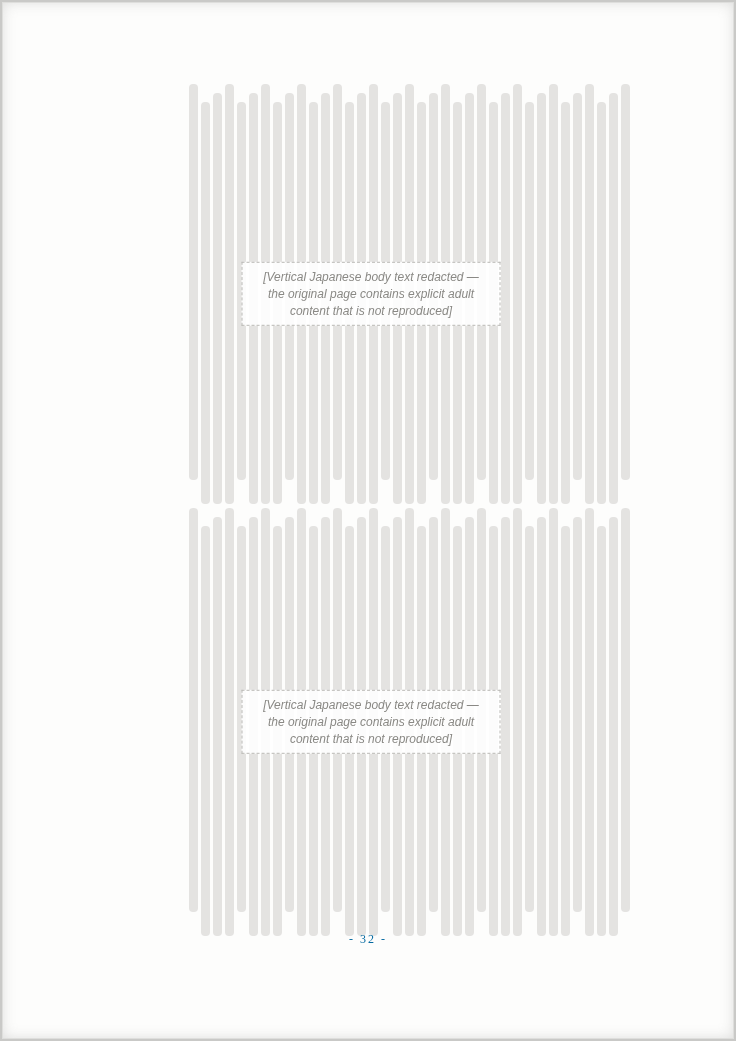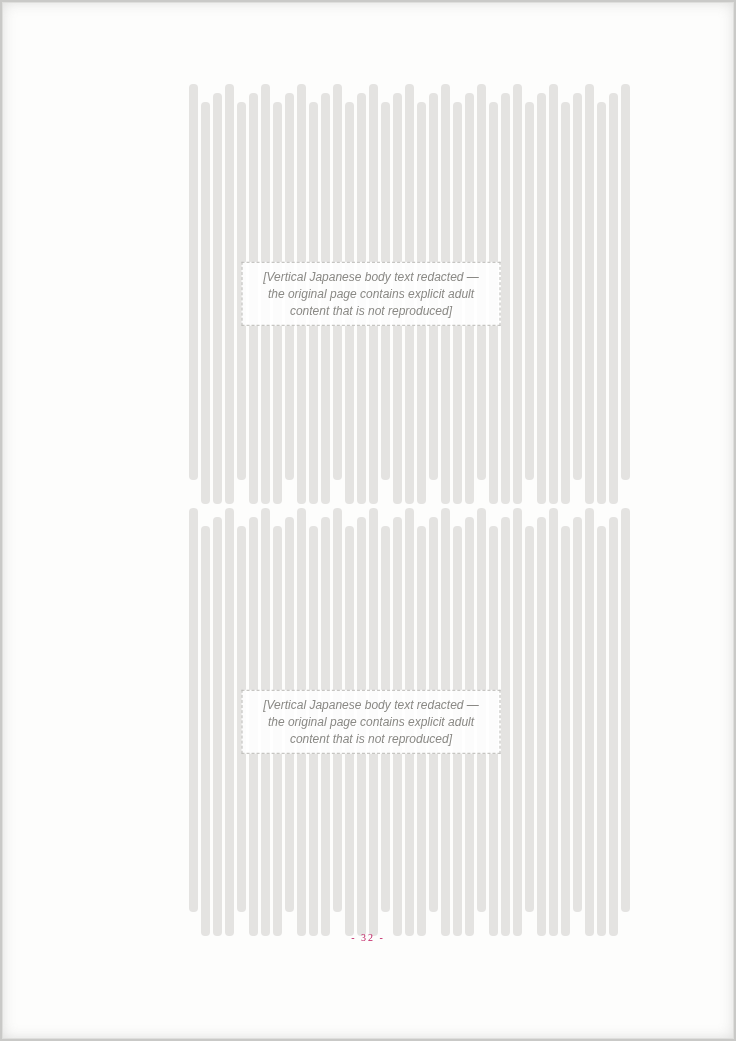--- a/index.html
+++ b/index.html
@@ -57,22 +57,22 @@
     text-align: center;
     max-width: 420px;
     line-height: 1.4;
   }
   .page-number {
     position: absolute;
     left: 0;
     right: 0;
     top: 932px;
     text-align: center;
-    font-size: 10px;
-    color: #be185d;
+    font-size: 12px;
+    color: #0369a1;
     letter-spacing: 2px;
   }
 </style>
 </head>
 <body>
 
 <div class="page-frame"></div>
 
 <div class="text-block top">
   <div class="redaction-notice">[Vertical Japanese body text redacted — the original page contains explicit adult content that is not reproduced]</div>

